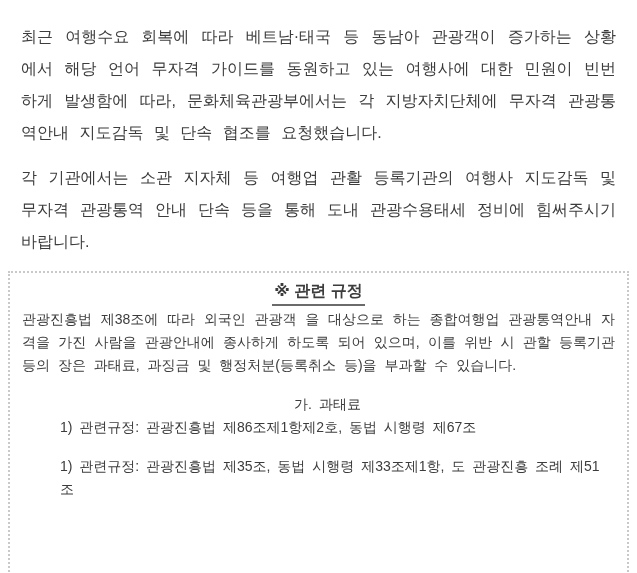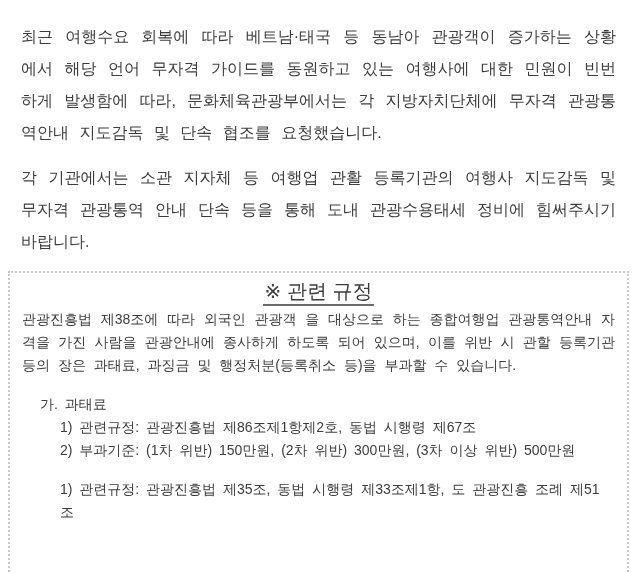--- a/index.html
+++ b/index.html
@@ -29,22 +29,22 @@
     margin-top:12px;
   }
   .notice-box{
     margin-top:8px;
     border:2px dotted var(--border);
     padding:6px 12px 8px 12px;
     height:364px;
   }
   .box-title{
     text-align:center;
-    font-size:20px;
-    font-weight:normal;
+    font-size:16px;
+    font-weight:bold;
     line-height:24px;
     margin:0;
   }
   .box-title .underline{
     display:inline-block;
     border-bottom:2px solid #6b6b6b;
     padding:0 2px 1px 2px;
   }
   .box-intro{
     font-size:14px;
@@ -54,20 +54,21 @@
     margin:2px 0 0 0;
   }
   .section{
     margin-top:16px;
     font-size:14px;
     line-height:23px;
   }
   .section-heading{
     margin:0 0 0 18px;
     word-spacing:3px;
+    text-align:center;
   }
   .section-item{
     margin:0 8px 0 38px;
     word-spacing:3px;
   }
 </style>
 </head>
 <body>
 
 <p class="para">최근 여행수요 회복에 따라 베트남·태국 등 동남아 관광객이 증가하는 상황에서 해당 언어 무자격 가이드를 동원하고 있는 여행사에 대한 민원이 빈번하게 발생함에 따라, 문화체육관광부에서는 각 지방자치단체에 무자격 관광통역안내 지도감독 및 단속 협조를 요청했습니다.</p>
@@ -78,21 +79,20 @@
 
   <p class="box-title">
     <span class="underline">※ 관련 규정</span>
   </p>
 
   <p class="box-intro">관광진흥법 제38조에 따라 외국인 관광객 을 대상으로 하는 종합여행업 관광통역안내 자격을 가진 사람을 관광안내에 종사하게 하도록 되어 있으며, 이를 위반 시 관할 등록기관 등의 장은 과태료, 과징금 및 행정처분(등록취소 등)을 부과할 수 있습니다.</p>
 
   <div class="section">
     <p class="section-heading">가. 과태료</p>
     <p class="section-item">1) 관련규정: 관광진흥법 제86조제1항제2호, 동법 시행령 제67조</p>
-    <p class="section-item">2) 부과기준: (1차 위반) 150만원, (2차 위반) 300만원, (3차 이상 위반) 500만원</p>
   </div>
 
 
   <div class="section">
     <p class="section-item">1) 관련규정: 관광진흥법 제35조, 동법 시행령 제33조제1항, 도 관광진흥 조례 제51조</p>
 
   </div>
 
 </div>
 

